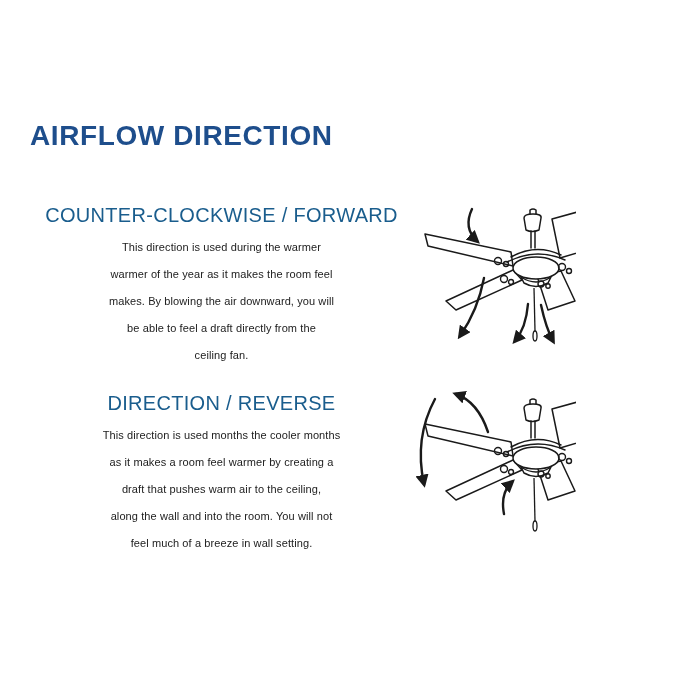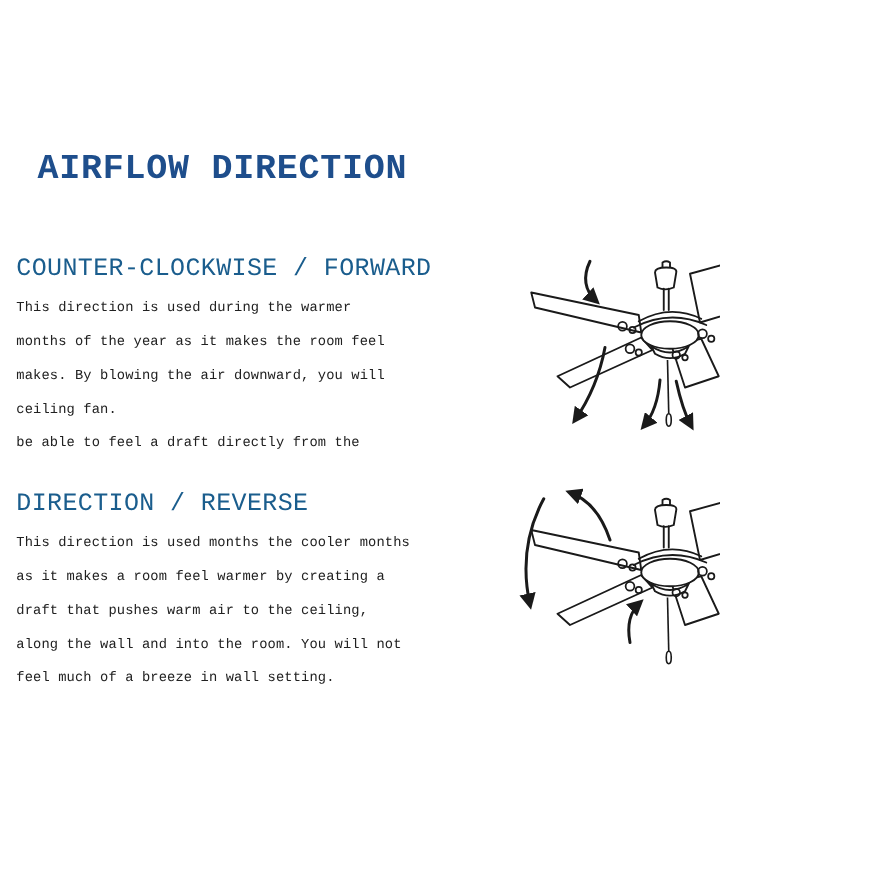--- a/index.html
+++ b/index.html
@@ -1,36 +1,37 @@
 <!DOCTYPE html>
 <html style="--title-blue: #1e4e8c; --heading-blue: #1a5d8d; --body-text: #212121; --line-art: #1a1a1a; --background: #ffffff;"><head>
 <meta charset="utf-8">
 <style>
   html, body { margin: 0; padding: 0; background: #ffffff; }
   .canvas {
     position: relative;
     width: 576px;
     height: 700px;
     background: var(--background, #ffffff);
-    font-family: Liberation Mono, monospace;
+    font-family: Liberation Sans, sans-serif;
     overflow: hidden;
+    text-align: center;
   }
   .title {
     position: absolute;
     left: 30px;
     top: 120px;
     margin: 0;
     font-size: 28px;
     font-weight: bold;
     letter-spacing: 0.6px;
     color: var(--title-blue, #1e4e8c);
   }
   .text-block {
     position: absolute;
-    left: 13px;
+    left: 34px;
     width: 375px;
   }
   .text-block.s1 { top: 204px; }
   .text-block.s2 { top: 392px; }
   .text-block h2 {
     margin: 0 0 7px 0;
     font-size: 20px;
     font-weight: 400;
     letter-spacing: 0.3px;
     color: var(--heading-blue, #1a5d8d);
@@ -57,24 +58,24 @@
 <body>
 
 <div class="canvas">
 
   <h1 class="title">AIRFLOW DIRECTION</h1>
 
   <section class="text-block s1">
     <h2>COUNTER-CLOCKWISE / FORWARD</h2>
     <p>
       <span class="body-line">This direction is used during the warmer</span>
-      <span class="body-line">months of the year as it makes the room feel</span>
+      <span class="body-line">warmer of the year as it makes the room feel</span>
       <span class="body-line">makes. By blowing the air downward, you will</span>
+      <span class="body-line">be able to feel a draft directly from the</span>
       <span class="body-line">ceiling fan.</span>
-      <span class="body-line">be able to feel a draft directly from the</span>
     </p>
   </section>
 
   <section class="text-block s2">
     <h2>DIRECTION / REVERSE</h2>
     <p>
       <span class="body-line">This direction is used months the cooler months</span>
       <span class="body-line">as it makes a room feel warmer by creating a</span>
       <span class="body-line">draft that pushes warm air to the ceiling,</span>
       <span class="body-line">along the wall and into the room. You will not</span>

